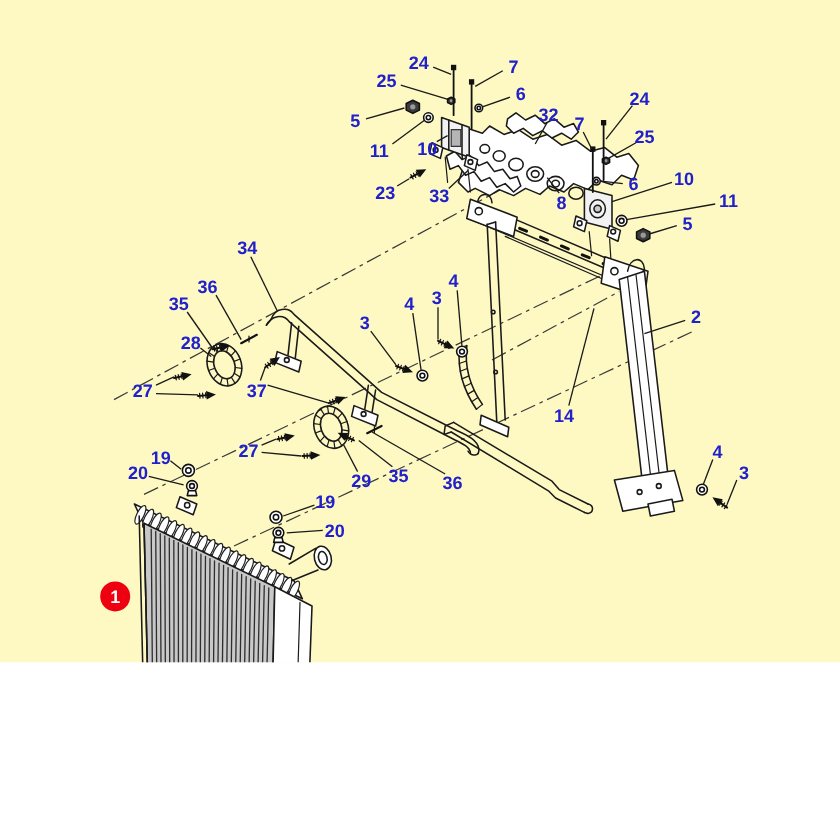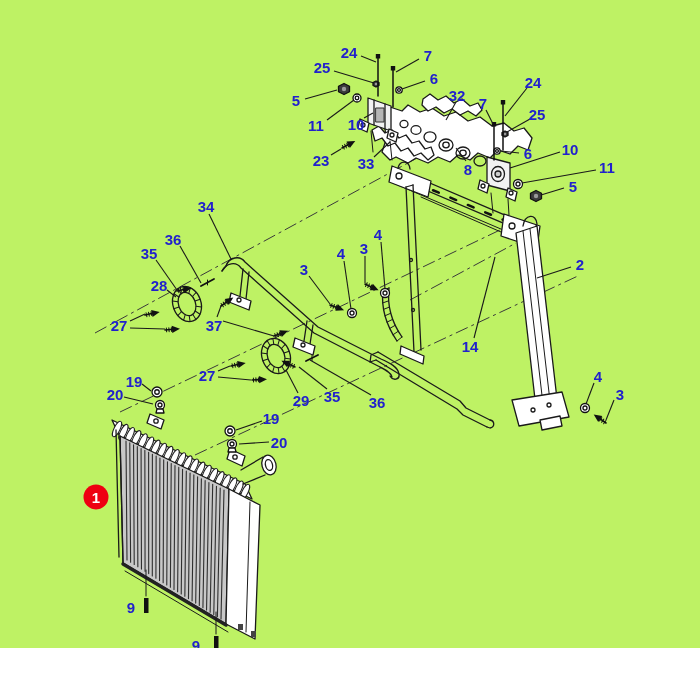--- a/index.html
+++ b/index.html
@@ -1,16 +1,16 @@
 <!DOCTYPE html>
 <html><head>
 <meta charset="utf-8">
 <style>
   html,body{margin:0;padding:0;background:#ffffff;}
-  .stage{position:relative;width:700px;height:648px;background:#bef264;overflow:hidden;
+  .stage{position:relative;width:700px;height:552px;background:#fef9c3;overflow:hidden;
          font-family:"Liberation Sans",sans-serif;}
   svg{display:block}
   .callout{font-family:"Liberation Sans","DejaVu Sans",sans-serif;font-weight:bold;font-size:15px;}
   .badge-num{font-family:"Liberation Sans","DejaVu Sans",sans-serif;font-weight:bold;font-size:15px;}
 </style>
 </head>
 <body>
 
 <div class="stage">
 <svg id="dsvg" width="700" height="700" viewBox="0 0 700 700">

